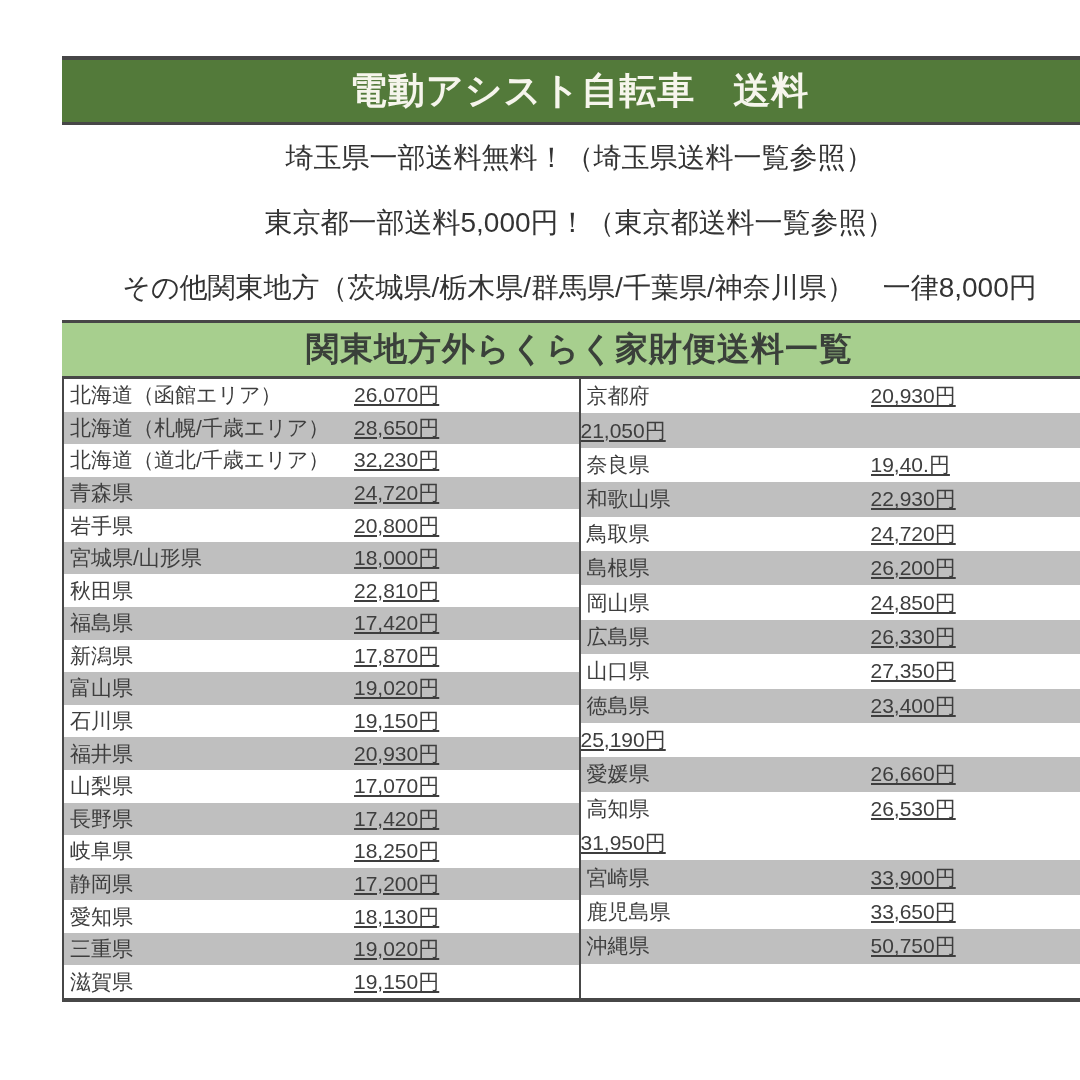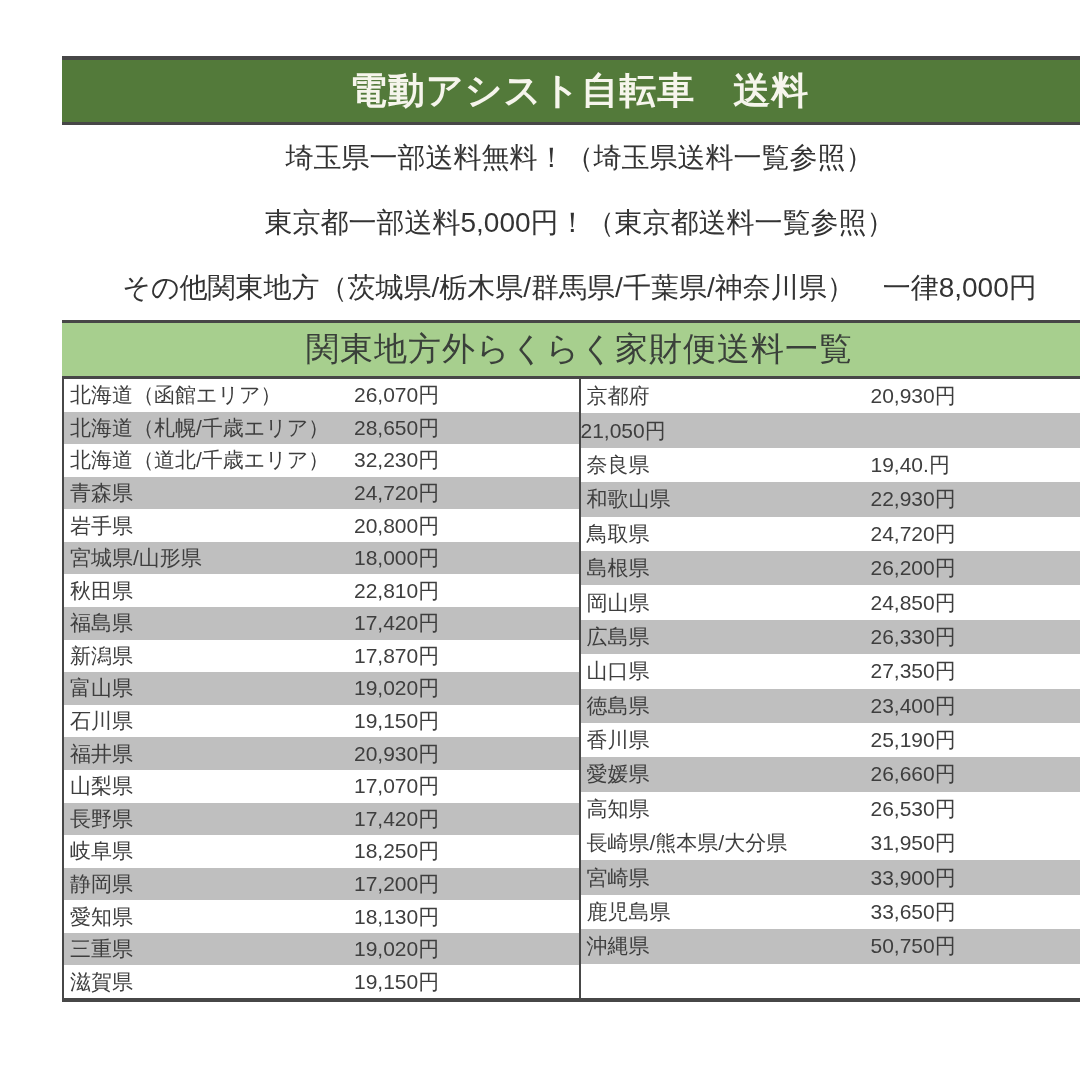--- a/index.html
+++ b/index.html
@@ -33,38 +33,38 @@
   .notice{
     flex:1;display:flex;align-items:center;justify-content:center;
     font-size:28px;color:var(--notice-text);white-space:pre;
   }
   .subtitle-bar{
     height:53px;background:var(--subheader-bg);
     border-top:3px solid var(--border);border-bottom:3px solid var(--border);
     display:flex;align-items:center;justify-content:center;
   }
   .subtitle-bar .subtitle-text{
-    font-size:33px;font-weight:normal;color:var(--subheader-text);letter-spacing:1px;
+    font-size:33px;font-weight:bold;color:var(--subheader-text);letter-spacing:1px;
   }
   .fee-table{
     display:flex;height:619px;
     border-left:2px solid var(--border);
     border-right:2px solid var(--border);
     border-bottom:4px solid var(--border);
   }
   .half{flex:1;display:flex;flex-direction:column;min-width:0;}
   .divider{width:2px;background:var(--border);}
   .row{
     flex:1;display:flex;align-items:center;
     font-size:21px;color:var(--body-text);background:var(--row-bg);
   }
   .row.alt{background:var(--alt-row-bg);}
   .cell{white-space:nowrap;overflow:hidden;}
   .cell.region{width:290px;padding-left:6px;box-sizing:border-box;flex-shrink:0;}
-  .cell.price{flex:1;}
+  .cell.price{flex:1;text-decoration:underline;}
 </style>
 </head>
 <body>
 
 <div class="sheet">
 
   <div class="title-bar">
     <span class="title-text">電動アシスト自転車　送料</span>
   </div>
 
@@ -192,33 +192,31 @@
         </div>
         <div class="row">
           <span class="cell region">山口県</span>
           <span class="cell price">27,350円</span>
         </div>
         <div class="row alt">
           <span class="cell region">徳島県</span>
           <span class="cell price">23,400円</span>
         </div>
         <div class="row">
-          <span class="cell region">香川県</span>
           <span class="cell price">25,190円</span>
         </div>
         <div class="row alt">
           <span class="cell region">愛媛県</span>
           <span class="cell price">26,660円</span>
         </div>
         <div class="row">
           <span class="cell region">高知県</span>
           <span class="cell price">26,530円</span>
         </div>
         <div class="row">
-          <span class="cell region">長崎県/熊本県/大分県</span>
           <span class="cell price">31,950円</span>
         </div>
         <div class="row alt">
           <span class="cell region">宮崎県</span>
           <span class="cell price">33,900円</span>
         </div>
         <div class="row">
           <span class="cell region">鹿児島県</span>
           <span class="cell price">33,650円</span>
         </div>

